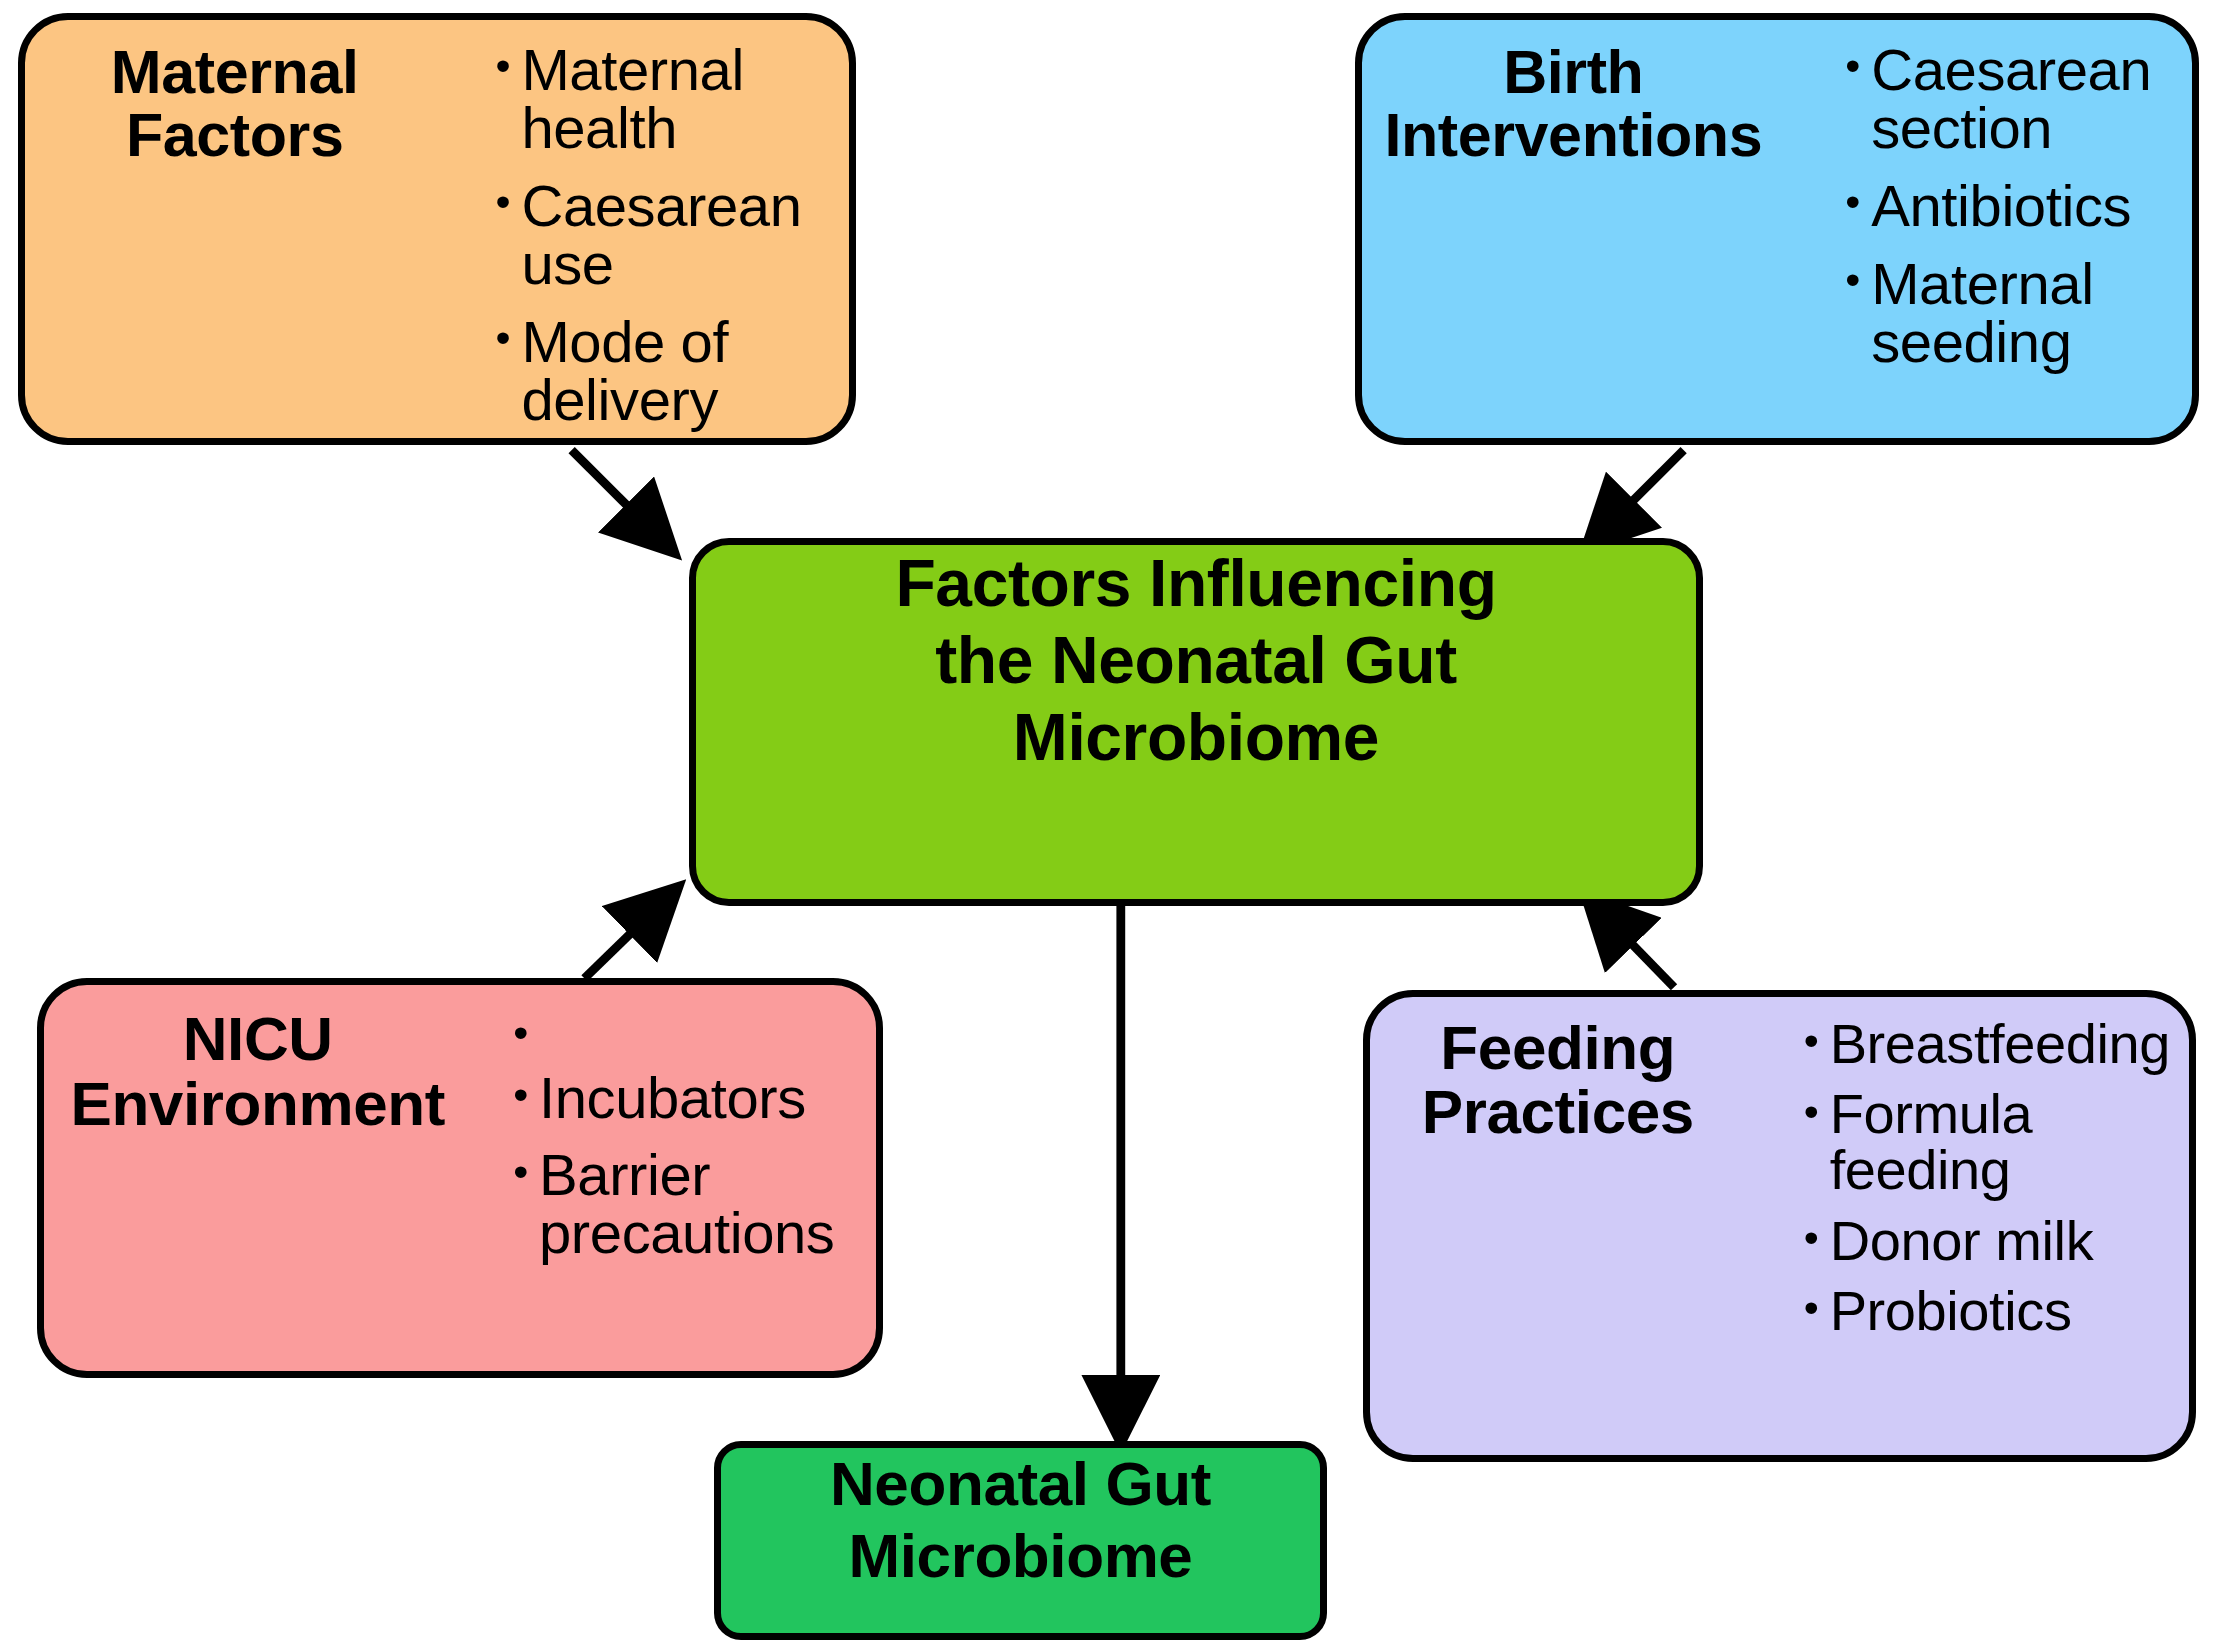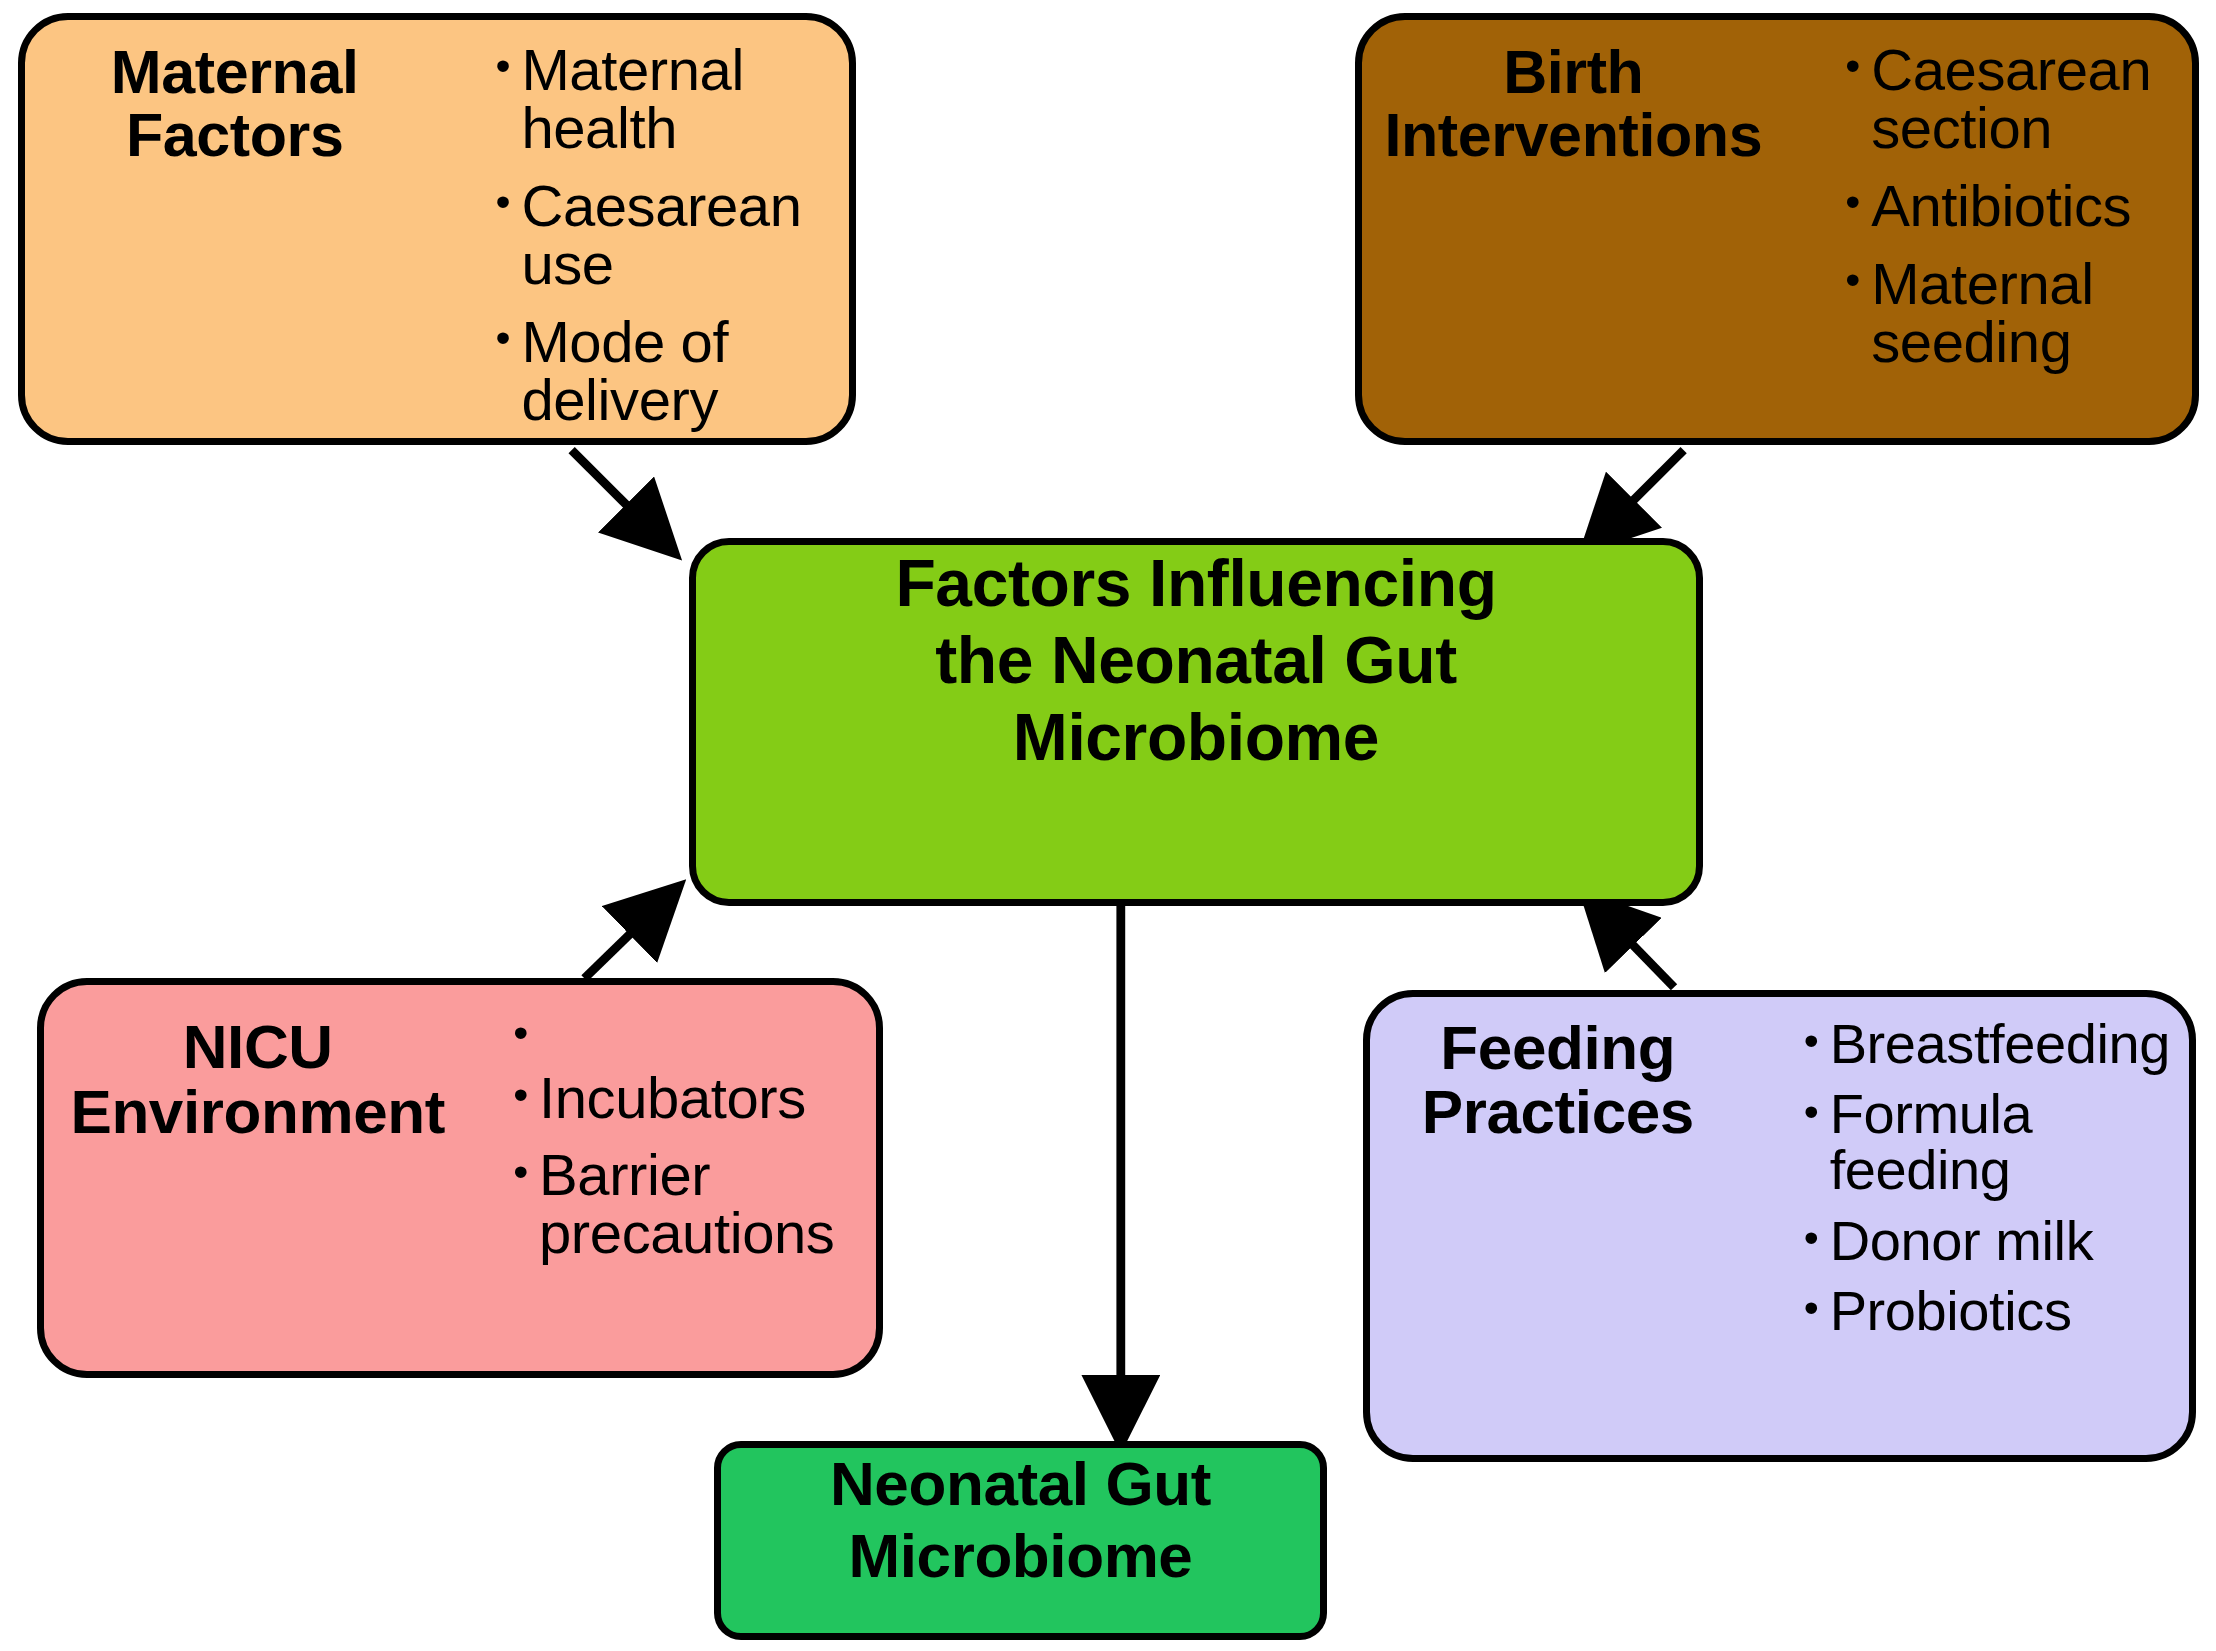--- a/index.html
+++ b/index.html
@@ -87,21 +87,21 @@
     line-height: 1.17;
     padding: 0 37px;
   }
 
   #box-nicu {
     left: 37px; top: 978px; width: 846px; height: 400px;
     background: #FA9C9C;
     padding: 22.4px 22.4px 0 22.4px;
     border-radius: 50px;
   }
-  #box-nicu .title { font-size: 62px; margin-bottom: 16px; margin-top: 8px; }
+  #box-nicu .title { font-size: 62px; margin-bottom: 16px; }
   #box-nicu li { font-size: 58px; margin-bottom: 19px; padding-left: 53px; }
 
   #box-feeding {
     left: 1363px; top: 990px; width: 833px; height: 472px;
     background: #D0CBF8;
     padding: 19px 19px 0 19px;
     border-radius: 50px;
   }
   #box-feeding .title { font-size: 62px; margin-bottom: 13px; }
   #box-feeding li { font-size: 56px; margin-bottom: 14.4px; padding-left: 58px; }
@@ -156,21 +156,21 @@
           <span class="bullet">•</span>
           <span>Caesarean use</span>
         </li>
       <li>
           <span class="bullet">•</span>
           <span>Mode of delivery</span>
         </li>
     </ul>
   </div>
 
-  <div class="node" id="box-birth" style="background: #a16207; border-color: rgb(0, 0, 0);">
+  <div class="node" id="box-birth" style="background: #7dd3fc; border-color: rgb(0, 0, 0);">
     <div class="title">Birth Interventions</div>
     <ul>
       <li>
           <span class="bullet">•</span>
           <span>Caesarean section</span>
         </li>
       <li>
           <span class="bullet">•</span>
           <span>Antibiotics</span>
         </li>

